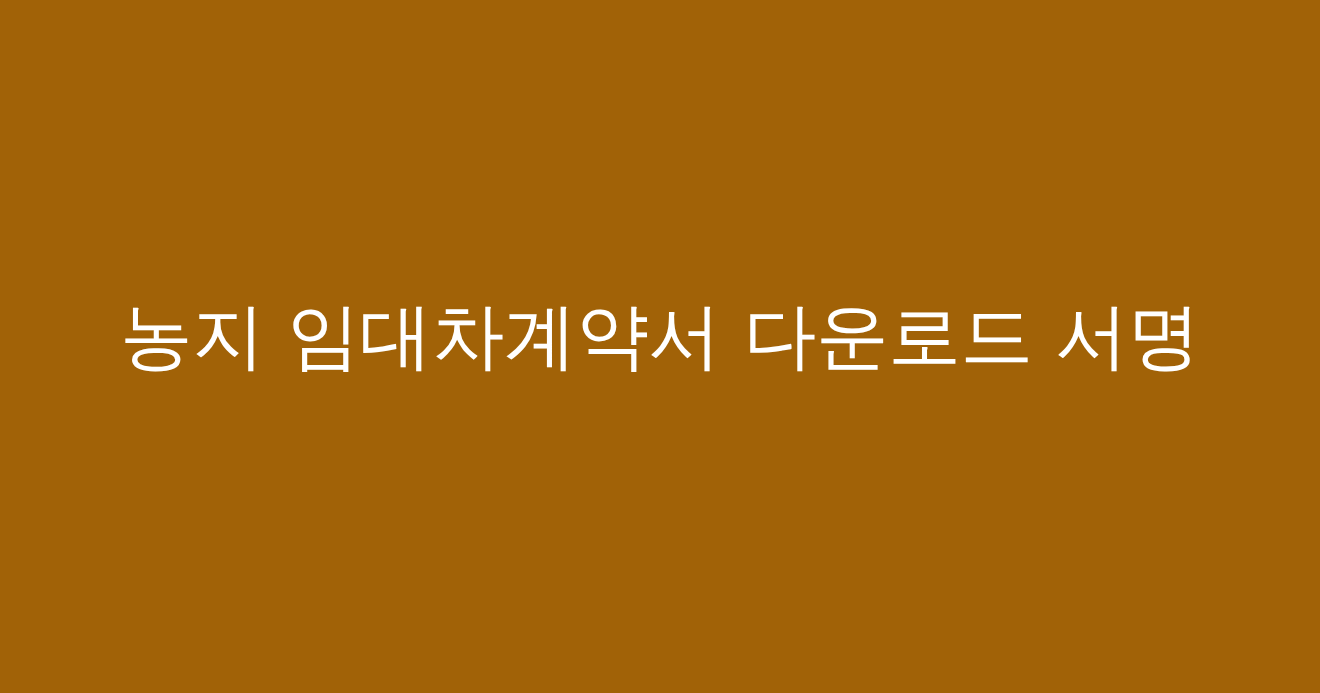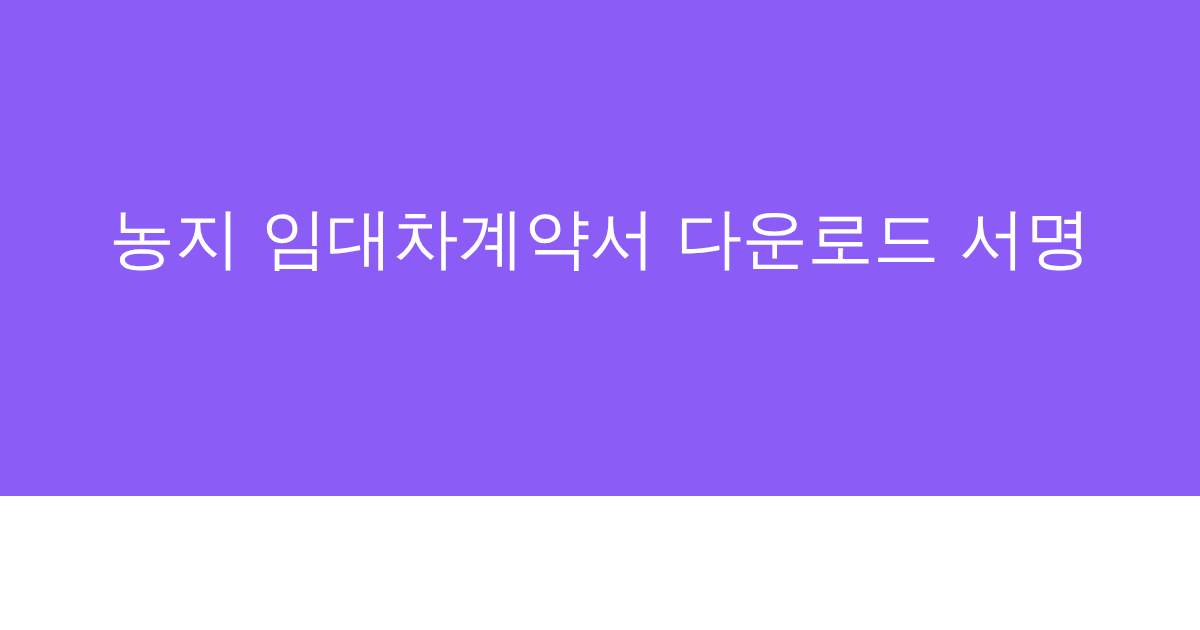--- a/index.html
+++ b/index.html
@@ -49,21 +49,21 @@
     color: #ffffff;
     text-align: center;
     white-space: nowrap;
     word-break: keep-all;
     -webkit-font-smoothing: antialiased;
   }
 </style>
 </head>
 <body>
 
-<div class="og-banner" style="background: #8b5cf6; width: 1200px; height: 496px;">
+<div class="og-banner" style="background: #a16207; width: 1200px; height: 630px;">
 
   <div class="headline-wrap">
 
     <h1 class="headline" style="color: rgb(255, 255, 255);">농지 임대차계약서 다운로드 서명</h1>
 
   </div>
 
 </div>
 
 </body></html>

